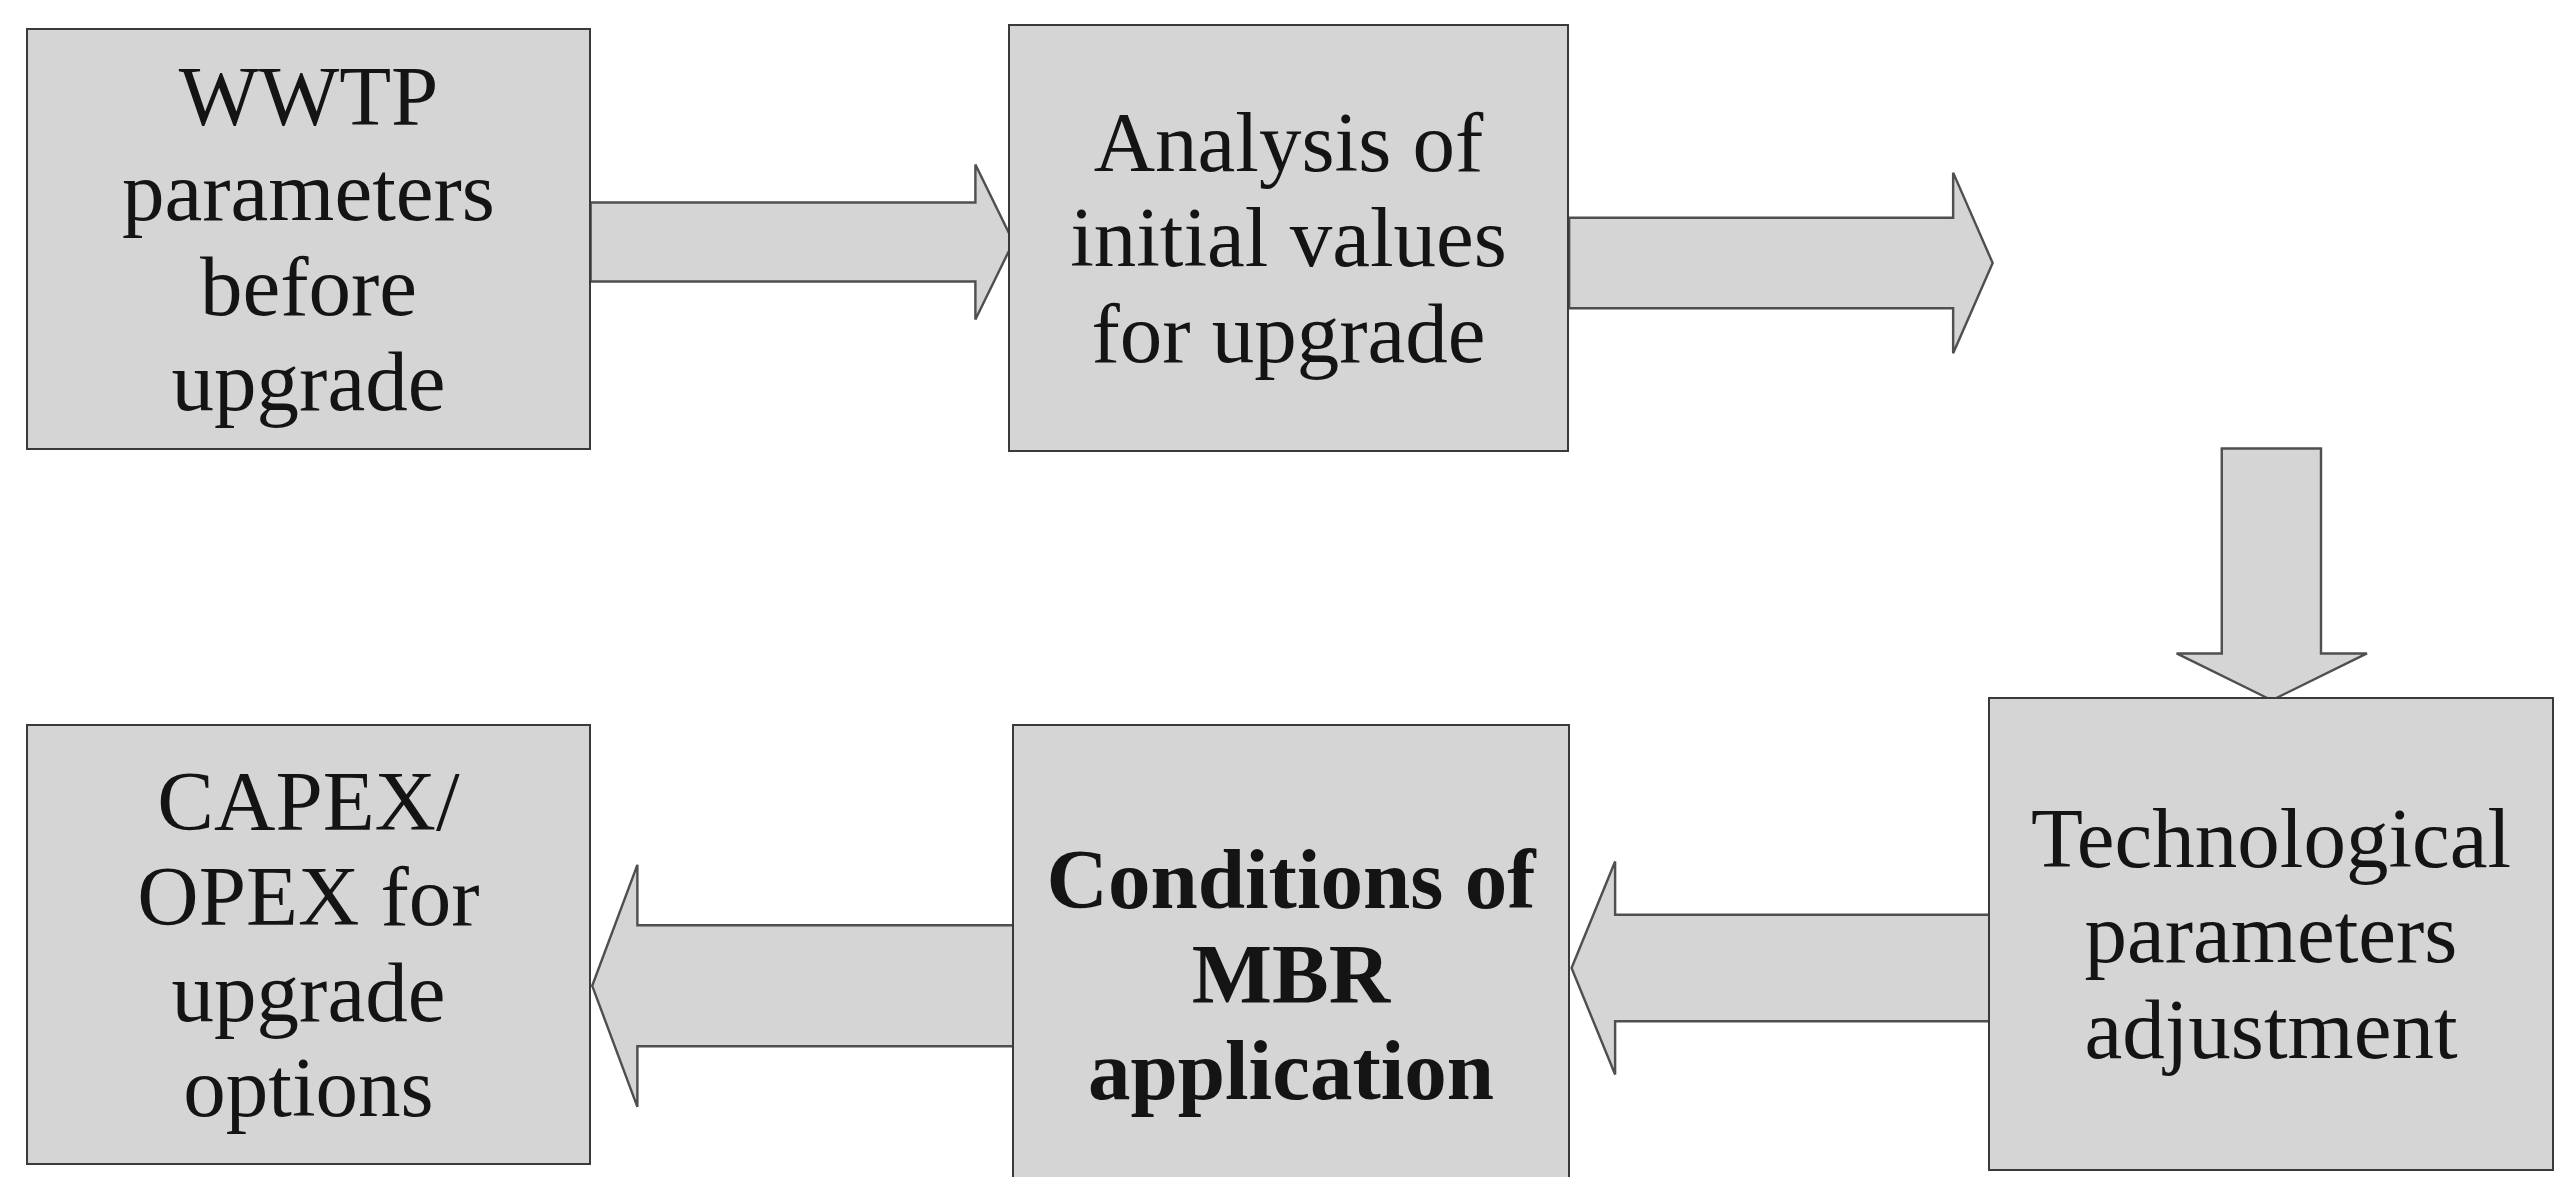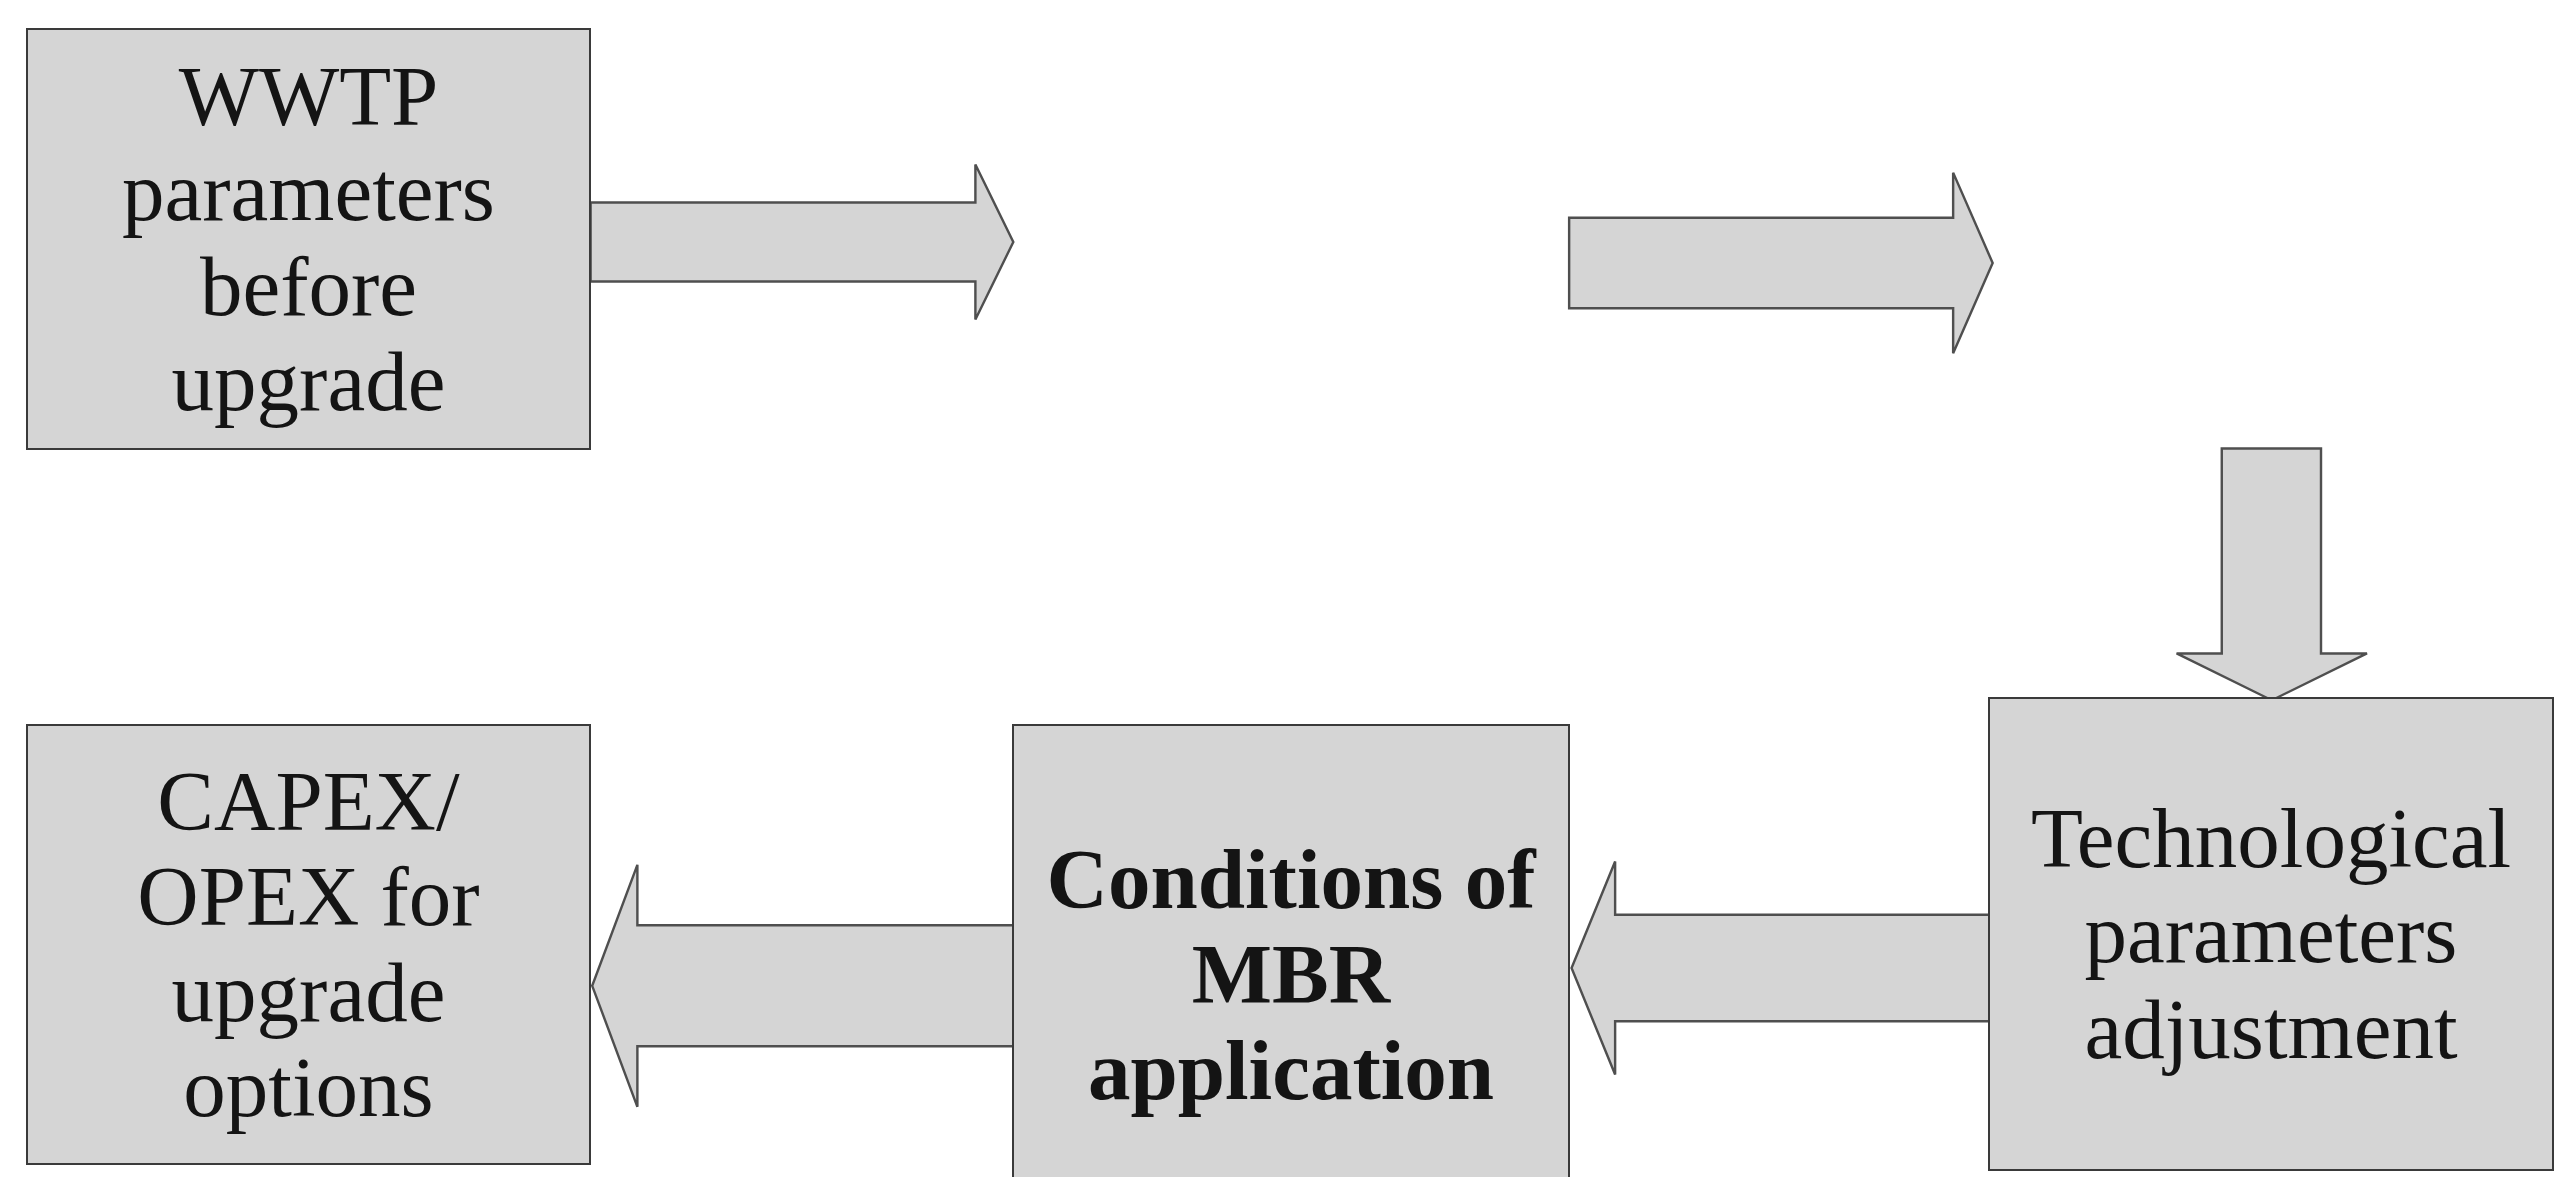--- a/index.html
+++ b/index.html
@@ -72,20 +72,25 @@
     <polygon class="arrow" points="1256,1147 790,1147 790,1072 734,1222 790,1372 790,1297 1256,1297"></polygon>
   </svg>
 
   <div class="box" id="box-1">
     <span class="box-label">WWTP
 parameters
 before
 upgrade</span>
   </div>
 
+  <div class="box" id="box-2">
+    <span class="box-label">Analysis of
+initial values
+for upgrade</span>
+  </div>
 
 
   <div class="box" id="box-4">
     <span class="box-label">CAPEX/
 OPEX for
 upgrade
 options</span>
   </div>
 
   <div class="box" id="box-5">

